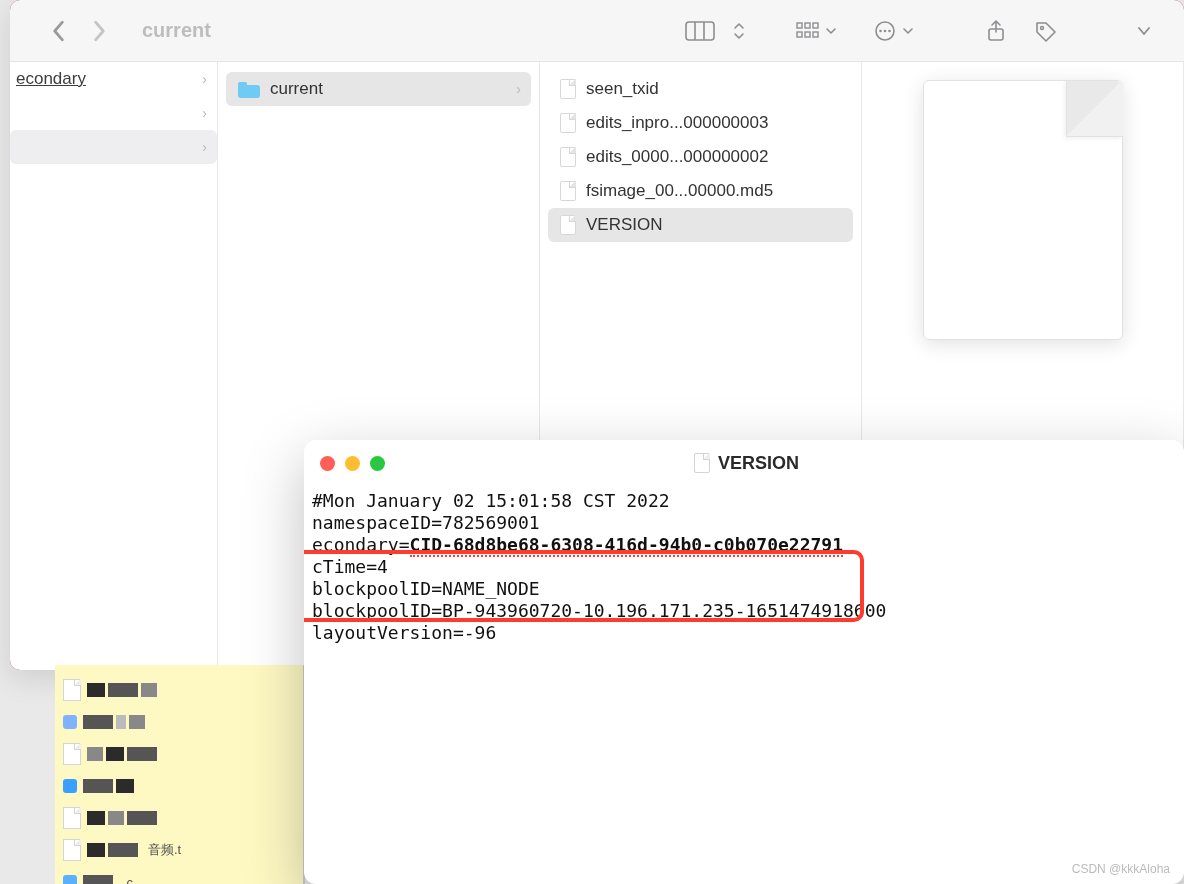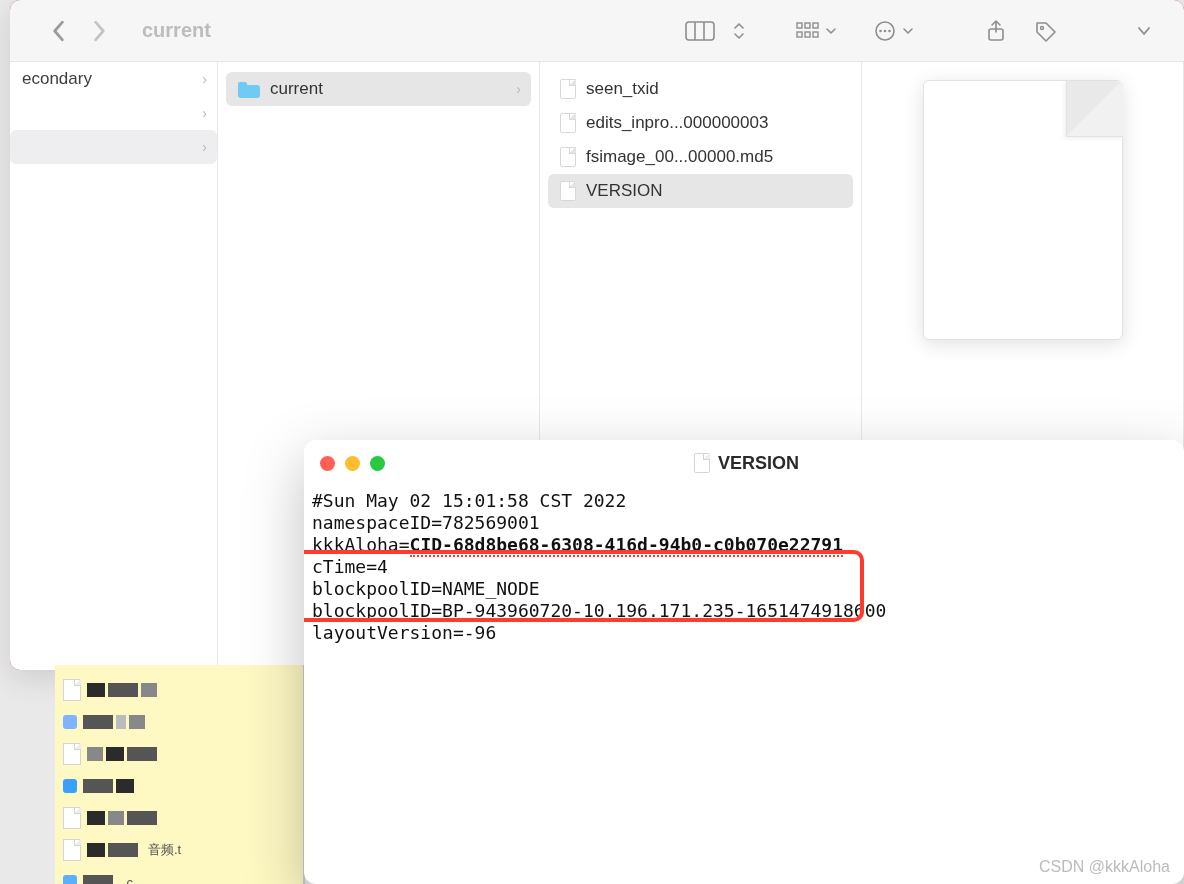--- a/index.html
+++ b/index.html
@@ -56,21 +56,21 @@
   }
   .file-icon {
     width:16px; height:20px; margin-right:10px;
     border:1px solid #d8d8da; border-radius:2px; background:#fff; position:relative;
   }
   .file-icon::after{
     content:""; position:absolute; right:-1px; top:-1px; width:6px; height:6px;
     background:linear-gradient(135deg, transparent 48%, #e4e4e6 50%);
     border-bottom:1px solid #d8d8da; border-left:1px solid #d8d8da;
   }
-  .col1 .row { font-size:17px; color:#3d3d3f; }
+  .col1 .row { font-size:17px; color:#3d3d3f; padding-left:6px;text-decoration:underline;}
   .col1 .row.first { font-size:17px;}
   .preview-doc {
     width:200px; height:260px; background:#fff; border:1px solid #e2e2e4;
     border-radius:6px; position:relative;
     box-shadow: 0 4px 20px rgba(0,0,0,0.12);
   }
   .preview-doc::after{
     content:""; position:absolute; right:-1px; top:-1px;
     width:56px; height:56px;
     background:linear-gradient(135deg, transparent 49%, #f1f1f2 50%);
@@ -140,21 +140,21 @@
   .thumb-row{ display:flex; align-items:center; gap:6px; height:26px;}
   .thumb-file{ width:18px; height:22px; border:1px solid #d5d5d7; background:#fff; position:relative;}
   .thumb-file::after{content:"";position:absolute;right:-1px;top:-1px;width:6px;height:6px;background:linear-gradient(135deg,transparent 48%,#eee 50%);border-bottom:1px solid #d5d5d7;border-left:1px solid #d5d5d7;}
   .pix { display:flex; gap:3px;}
   .pix span{ display:inline-block; background:#3a3a3a; height:14px;}
   .pix .a{width:18px;background:#2b2b2b;} .pix .b{width:30px;background:#555;}
   .pix .c{width:16px;background:#888;} .pix .d{width:10px;background:#bbb;}
   .thumb-label{ font-size:13px; color:#555; margin-left:4px;}
   .thumb-sq{width:14px;height:14px;border-radius:3px;}
   .watermark{
-    position:absolute; right:14px; bottom:8px; font-size:16px; color:rgba(120,120,120,.5);
+    position:absolute; right:14px; bottom:8px; font-size:12px; color:rgba(120,120,120,.5);
   }
   .tb-btn{ display:flex; align-items:center;}
 </style>
 </head>
 <body>
 
 <div class="finder">
   <div class="toolbar">
     <div class="nav-arrows">
       <span class="tb-btn">
@@ -257,20 +257,24 @@
       <div class="row">
         <span class="file-icon"></span>
         <span>seen_txid</span>
       </div>
       <div class="row">
         <span class="file-icon"></span>
         <span>edits_inpro...000000003</span>
       </div>
       <div class="row">
         <span class="file-icon"></span>
+        <span>edits_0000...000000002</span>
+      </div>
+      <div class="row">
+        <span class="file-icon"></span>
         <span>fsimage_00...00000.md5</span>
       </div>
       <div class="row sel">
         <span class="file-icon"></span>
         <span>VERSION</span>
       </div>
     </div>
 
     <div class="col col4">
       <div class="preview-doc"></div>
@@ -343,22 +347,22 @@
     <div class="traffic">
       <div class="tl r"></div>
       <div class="tl y"></div>
       <div class="tl g"></div>
     </div>
     <div class="editor-title-wrap">
       <span class="small-file-icon"></span>
       <span class="editor-title">VERSION</span>
     </div>
   </div>
-  <div class="editor-body"><span>#Sun May 02 15:01:58 CST 2022</span>
+  <div class="editor-body"><span>#Mon January 02 15:01:58 CST 2022</span>
 <span>namespaceID=782569001</span>
-<span>kkkAloha=</span><span class="dotted-underline">CID-68d8be68-6308-416d-94b0-c0b070e22791</span>
+<span>econdary=</span><span class="dotted-underline">CID-68d8be68-6308-416d-94b0-c0b070e22791</span>
 <span>cTime=4</span>
 <span>blockpoolID=NAME_NODE</span>
 <span>blockpoolID=BP-943960720-10.196.171.235-1651474918600</span>
 <span>layoutVersion=-96</span><div class="highlight-box"></div></div>
 </div>
 
 <div class="watermark">CSDN @kkkAloha</div>
 
 </body></html>

